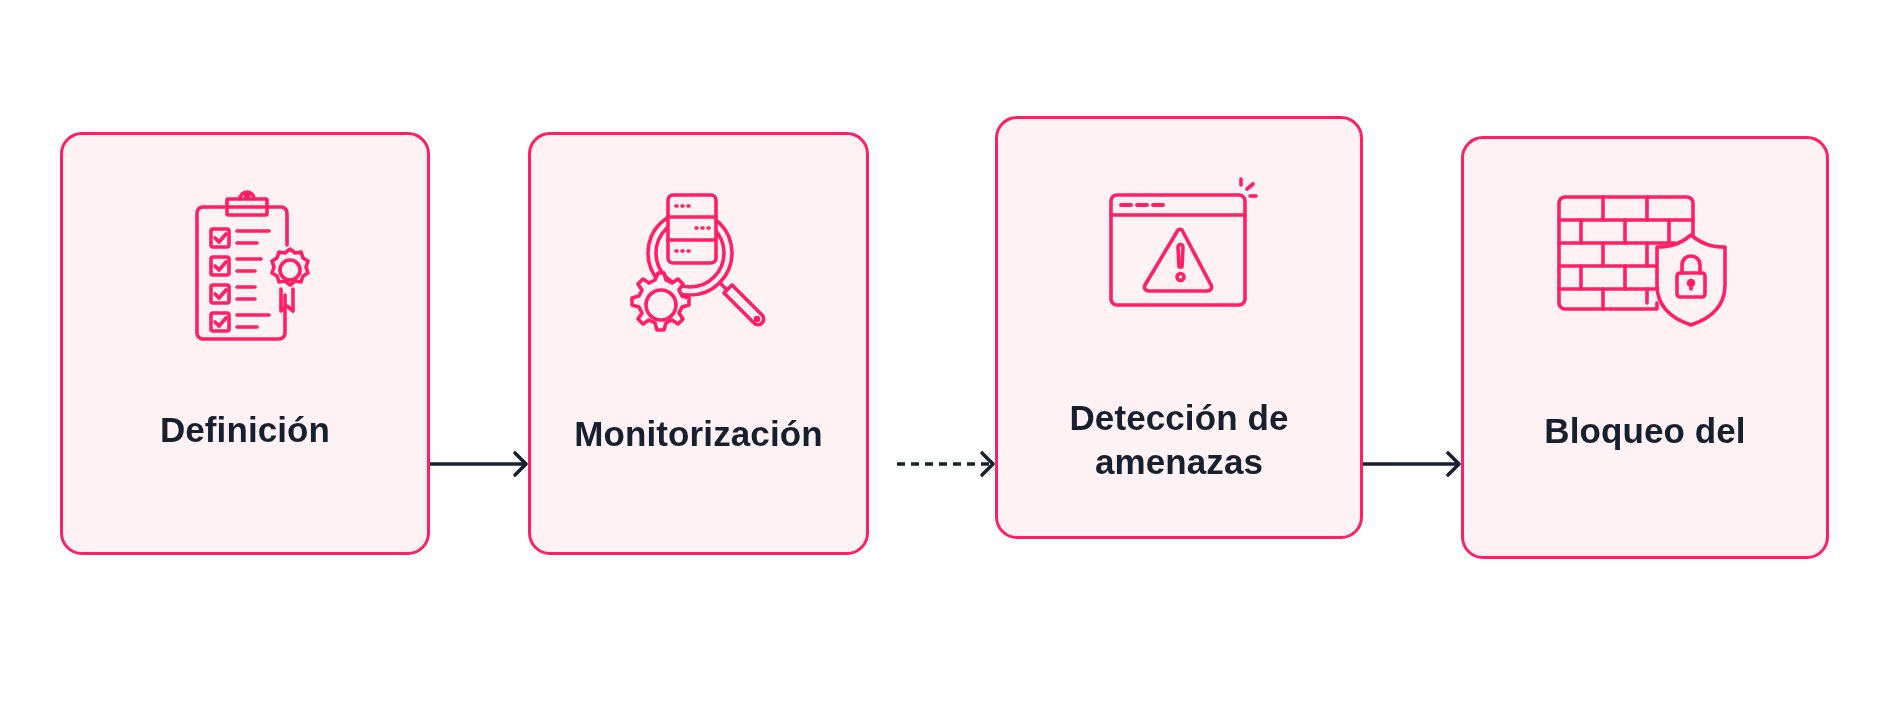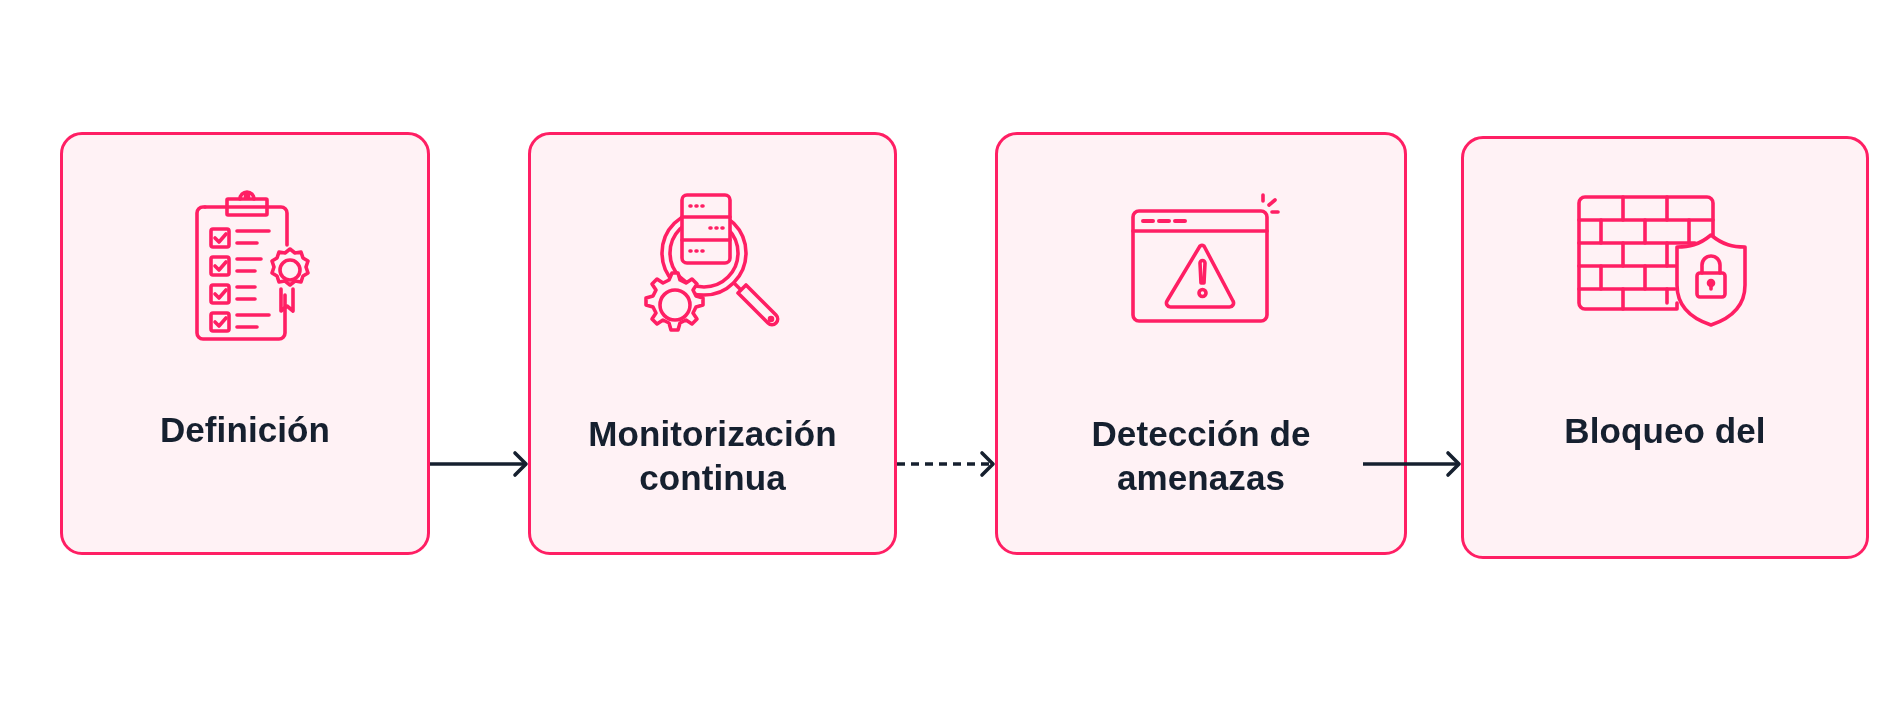--- a/index.html
+++ b/index.html
@@ -1,21 +1,21 @@
 <!DOCTYPE html>
 <html><head>
 <meta charset="utf-8">
 <style>
   html, body { margin: 0; padding: 0; background: #ffffff; }
   body { width: 1890px; height: 704px; position: relative; overflow: hidden;
          font-family: "Liberation Sans", "DejaVu Sans", sans-serif; }
   .card {
     position: absolute;
     box-sizing: border-box;
-    width: 369px; height: 423px;
+    width: 341px; height: 423px;
     border: 3.5px solid #FF1F64;
     border-radius: 22px;
     background: #FFF2F5;
   }
   .card .icon {
     position: absolute;
     left: 0; right: 0;
     top: 48px;
     height: 160px;
     display: flex; justify-content: center; align-items: flex-start;
@@ -94,30 +94,29 @@
       <path d="M52 11 h1 M58 11 h1 M64 11 h1"></path>
       <path d="M72 33 h1 M78 33 h1 M84 33 h1"></path>
       <path d="M52 56 h1 M58 56 h1 M64 56 h1"></path>
 
       <path d="M34 78 l6 0 l2 7 l6 3 l6 -4 l5 5 l-4 6 l3 6 l7 2 v7 l-7 2 l-3 6 l4 6 l-5 5 l-6 -4 l-6 3 l-2 7 h-7 l-2 -7 l-6 -3 l-6 4 l-5 -5 l4 -6 l-3 -6 l-7 -2 v-7 l7 -2 l3 -6 l-4 -6 l5 -5 l6 4 l6 -3 z" fill="#FFF2F5"></path>
       <circle cx="37" cy="110" r="15"></circle>
     </svg>
   </div>
   <div class="label" style="top:277px;">
     <span>Monitorización</span>
-    <span>continua</span>
   </div>
 </div>
 
 <svg class="connector" style="left:897px; top:448px;" width="100" height="32" viewBox="0 0 100 32">
   <path d="M0 16 H94" stroke="#16202F" stroke-width="3.6" fill="none" stroke-dasharray="8 6"></path>
   <path d="M85 5 L96 16 L85 27" stroke="#16202F" stroke-width="3.6" fill="none" stroke-linecap="round" stroke-linejoin="round"></path>
 </svg>
 
-<div class="card" style="left:995px; top:132px; width:412px;text-decoration:underline;">
+<div class="card" style="left:995px; top:116px; width:368px;text-decoration:underline;">
   <div class="icon" style="top:58px;">
     <svg width="156" height="130" viewBox="0 0 156 130" fill="none" stroke="#FF1F64" stroke-width="3.6" stroke-linecap="round" stroke-linejoin="round">
 
       <rect x="10" y="18" width="134" height="110" rx="6"></rect>
       <path d="M10 38 H144"></path>
       <path d="M20 28 H30 M36 28 H46 M52 28 H62" stroke-width="4"></path>
 
       <path d="M140 2 V8"></path>
       <path d="M146 12 L152 7"></path>
       <path d="M149 19 H155"></path>
@@ -131,21 +130,21 @@
     <span>Detección de</span>
     <span>amenazas</span>
   </div>
 </div>
 
 <svg class="connector" style="left:1363px; top:448px;" width="100" height="32" viewBox="0 0 100 32">
   <path d="M0 16 H96" stroke="#16202F" stroke-width="3.6" fill="none"></path>
   <path d="M85 5 L96 16 L85 27" stroke="#16202F" stroke-width="3.6" fill="none" stroke-linecap="round" stroke-linejoin="round"></path>
 </svg>
 
-<div class="card" style="left:1461px; top:136px; width:408px;">
+<div class="card" style="left:1461px; top:136px; width:368px;">
   <div class="icon" style="top:56px;">
     <svg width="176" height="135" viewBox="0 0 176 135" fill="none" stroke="#FF1F64" stroke-width="3.6" stroke-linecap="round" stroke-linejoin="round">
 
       <path d="M100 108 V114 H8 a6 6 0 0 1 -6 -6 V8 a6 6 0 0 1 6 -6 H130 a6 6 0 0 1 6 6 V42"></path>
 
       <path d="M2 25 H136 M2 48 H118 M2 71 H98 M2 94 H98"></path>
 
       <path d="M46 2 V25 M90 2 V25"></path>
 
       <path d="M24 25 V48 M68 25 V48 M112 25 V48"></path>

